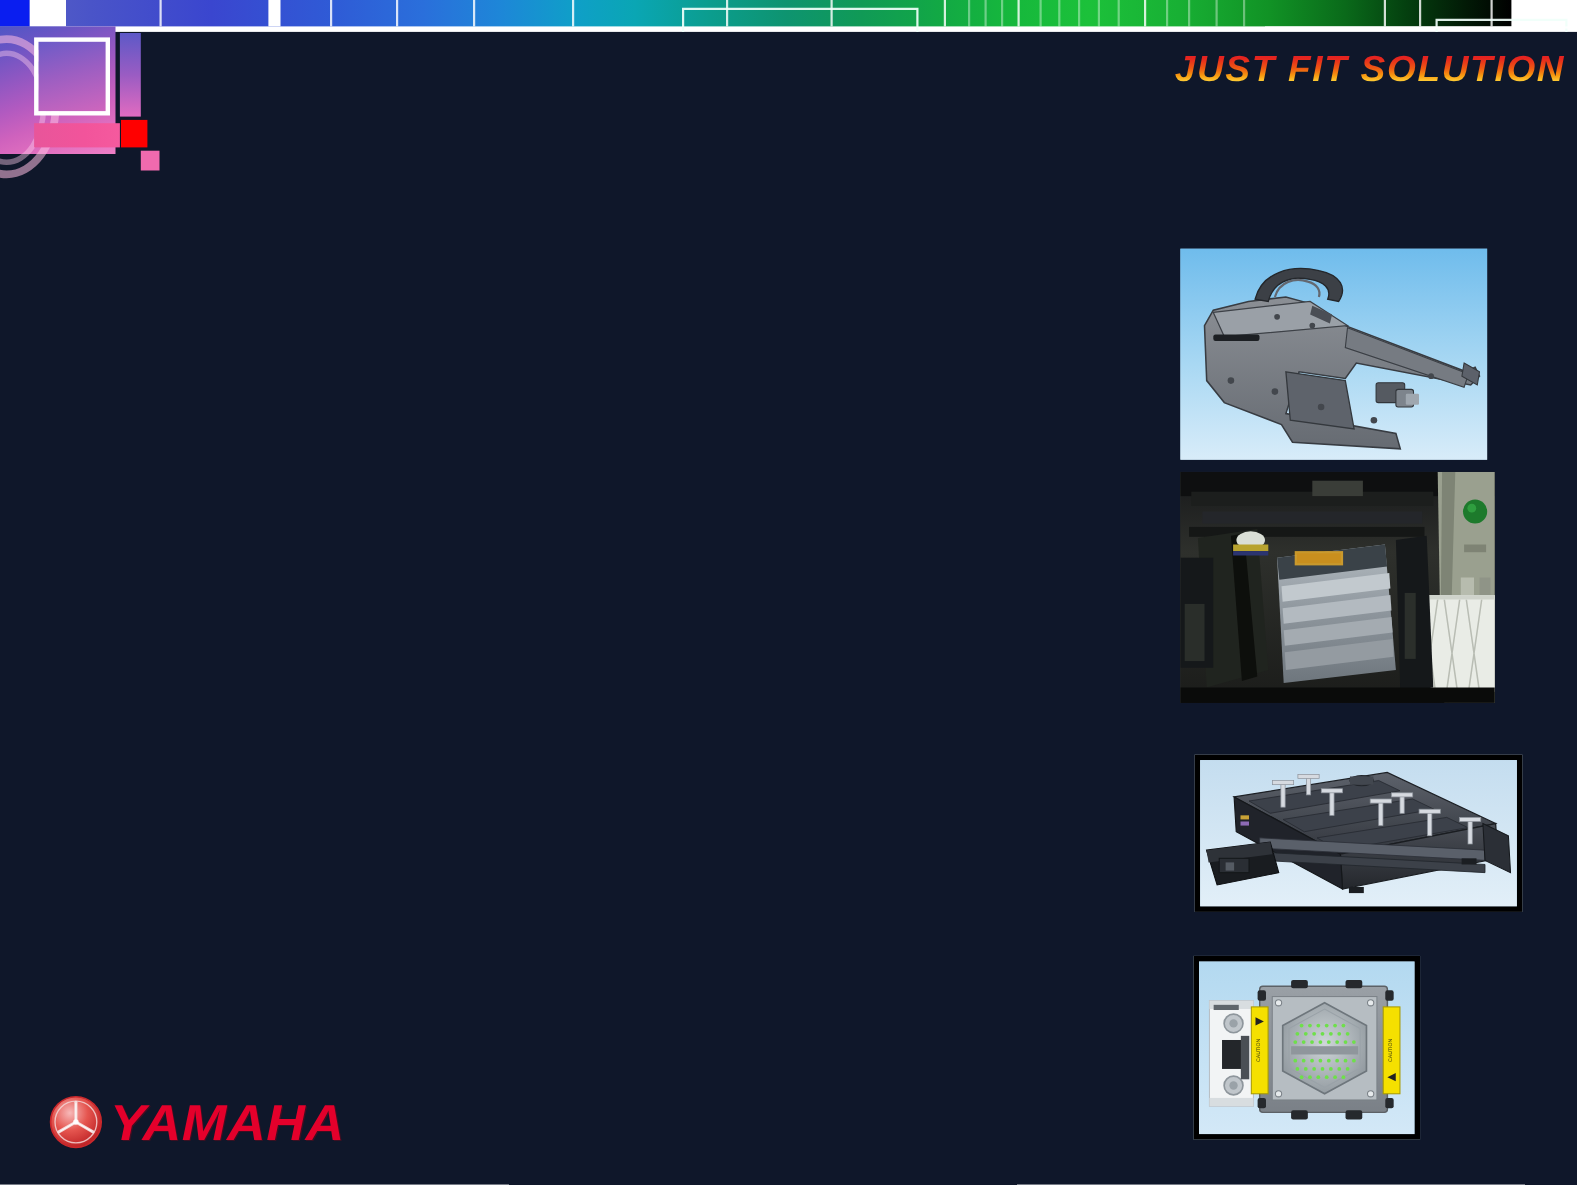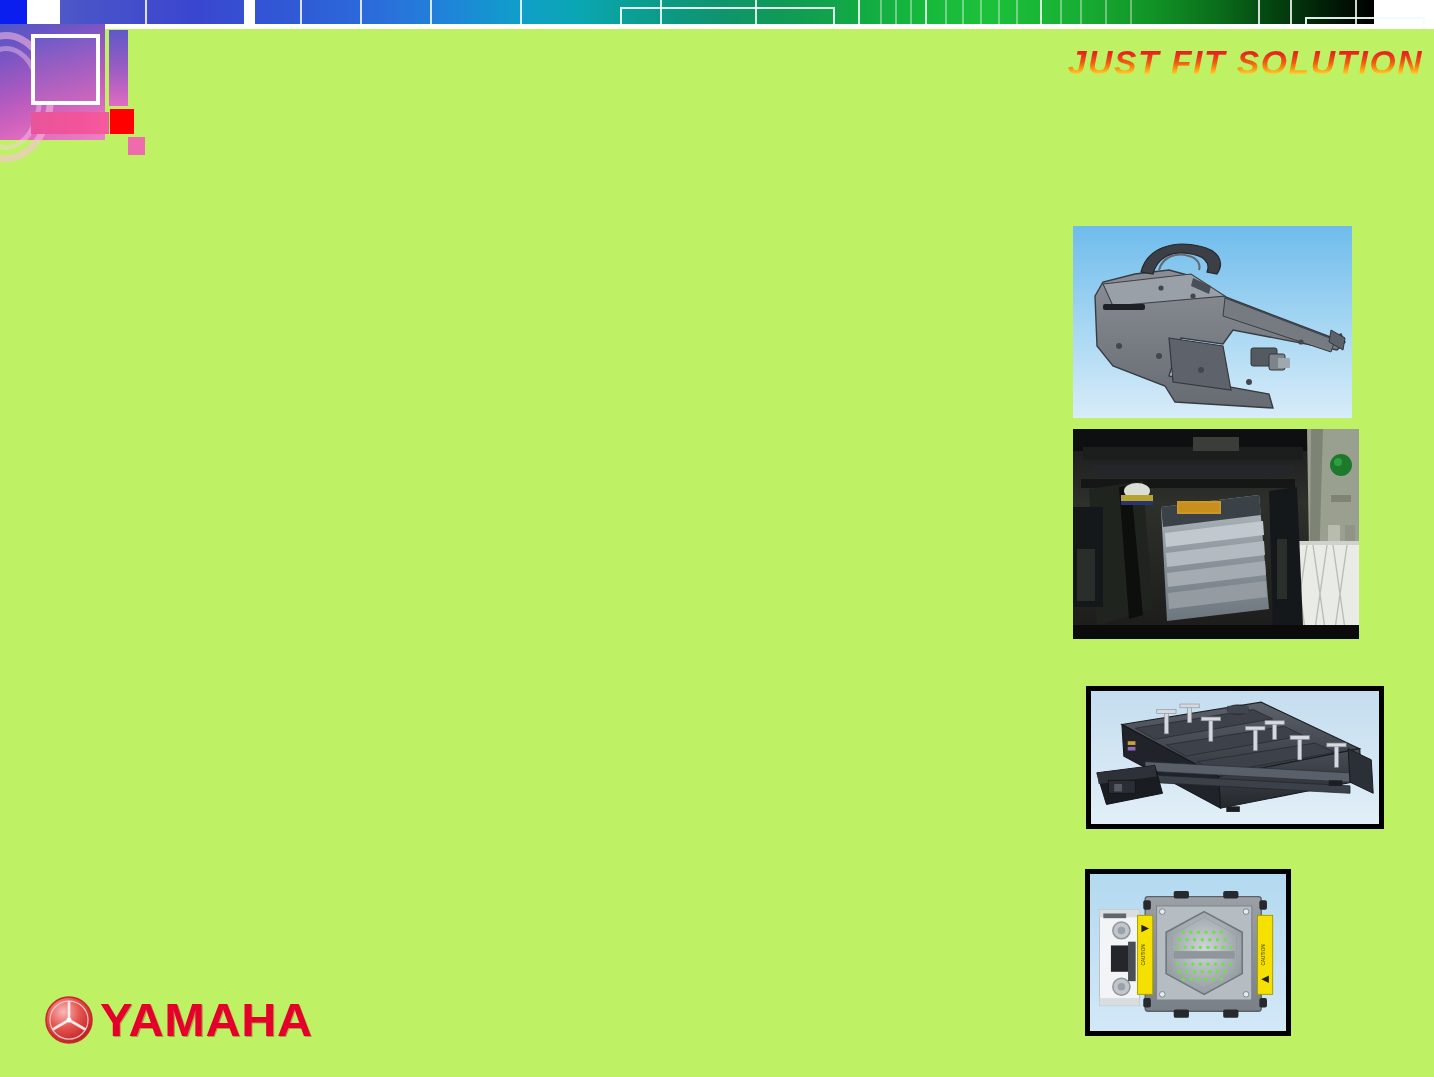--- a/index.html
+++ b/index.html
@@ -5,21 +5,21 @@
   * { margin:0; padding:0; box-sizing:border-box; }
   html, body {
     width:1434px; height:1077px;
     background:#ffffff;
     font-family:"Liberation Sans", sans-serif;
     overflow:hidden;
   }
   #slide {
     position:relative;
     width:1434px; height:1077px;
-    background:#bef264;
+    background:#0f172a;
   }
 
   
   .topbar {
     position:absolute; left:0; top:0;
     width:1434px; height:29px;
     background:#ffffff;
     overflow:hidden;
   }
   .tb-seg { position:absolute; top:0; height:29px; }
@@ -156,21 +156,21 @@
   
   .pic3 { left:1086px; top:686px; width:298px; height:143px;
           background:#c8dff0; border:5px solid #000000; }
   
   .pic4 { left:1085px; top:869px; width:206px; height:167px;
           background:#bfe0f5; border:5px solid #000000; }
 
   .pic svg { display:block; width:100%; height:100%; }
 
   
-  .yamaha { position:absolute; left:44px; top:993px; width:240px; height:58px; }
+  .yamaha { position:absolute; left:44px; top:993px; width:240px; height:58px;font-style:italic; }
   .ym-emblem { position:absolute; left:0; top:2px; width:50px; height:50px; }
   .ym-text {
     position:absolute; left:56px; top:0px;
     font-size:46px; font-weight:bold;
     color:#e4002b;
     letter-spacing:0.5px;
     font-family:"Liberation Sans", sans-serif;
     line-height:54px;
     white-space:nowrap;
     transform:scaleX(1.06);

